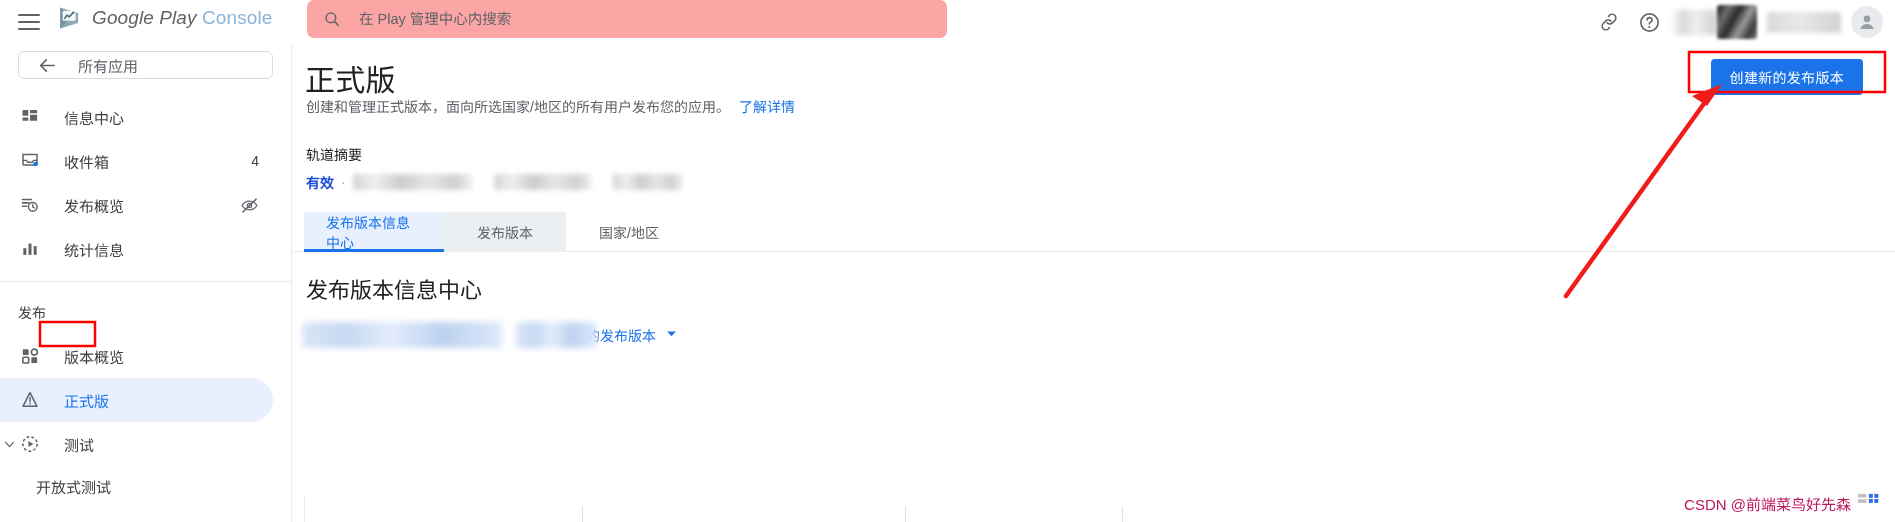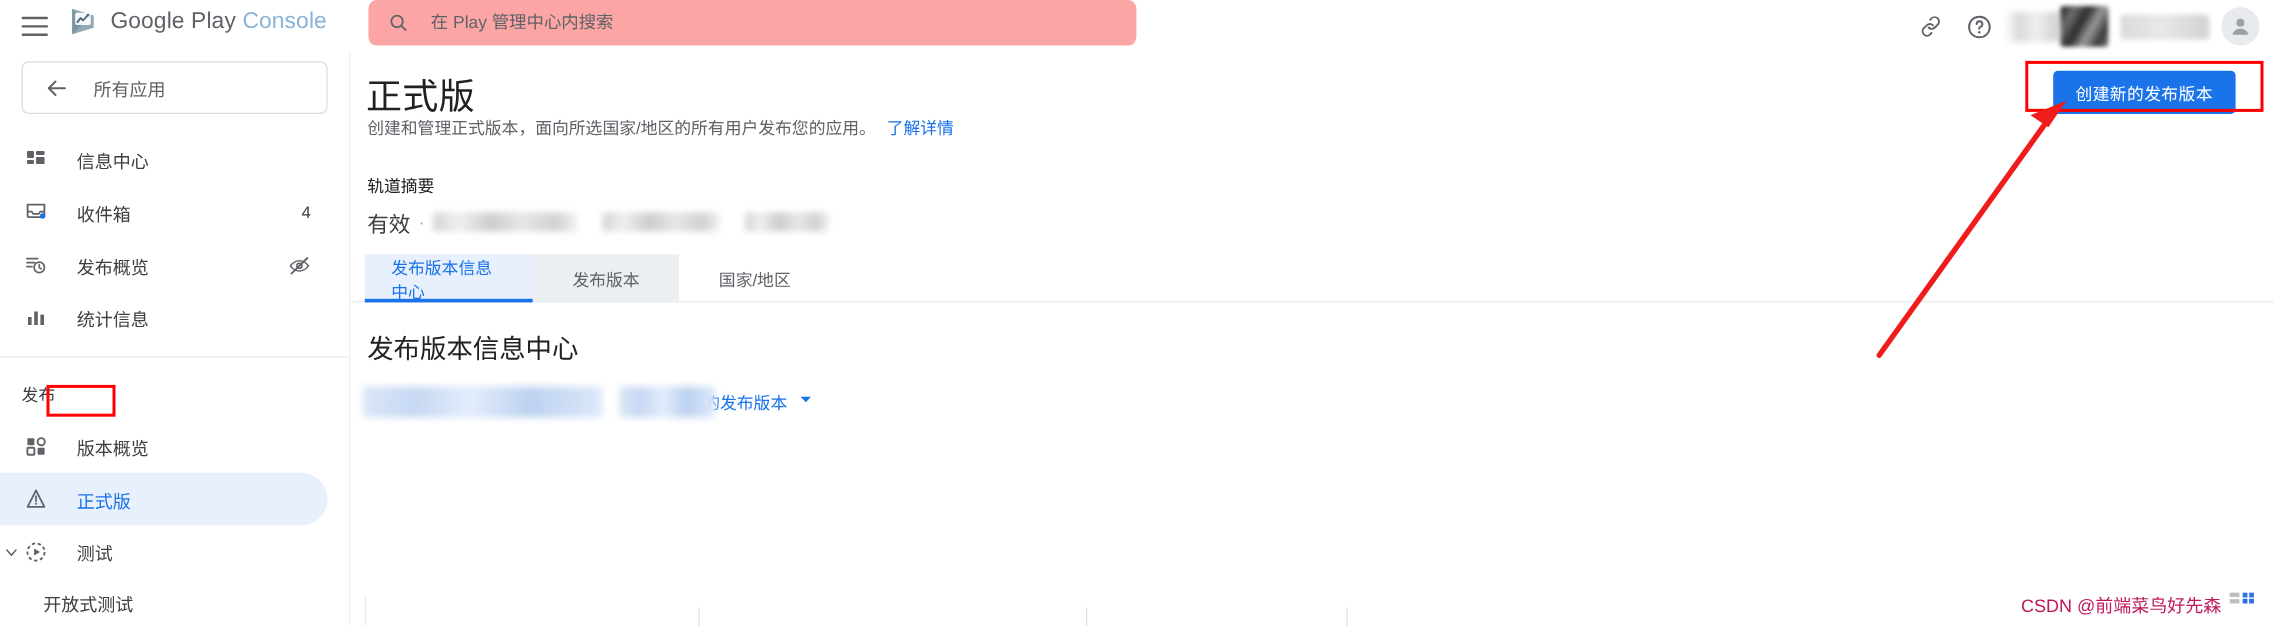--- a/index.html
+++ b/index.html
@@ -22,21 +22,21 @@
     width: 28px; height: 28px; display: flex; flex-direction: column;
     justify-content: center; gap: 5px; cursor: pointer;
   }
   .hamburger span { display: block; width: 22px; height: 2px; background: #5f6368; border-radius: 1px; }
   .brand {
     position: absolute; left: 57px; top: 5px;
     display: flex; align-items: center; gap: 9px;
   }
   .brand-logo { width: 26px; height: 26px; }
   .brand-text { font-size: 19px; letter-spacing: 0.1px; white-space: nowrap; }
-  .brand-text .g1 { color: #5f6368; font-weight: 400; }
+  .brand-text .g1 { color: #5f6368; font-weight: 400; font-style: italic; }
   .brand-text .g2 { color: #8ab4d8; font-weight: 400; }
 
   .searchbar {
     position: absolute; left: 307px; top: 0px;
     width: 640px; height: 38px;
     background: #fca5a5; border-radius: 7px;
     display: flex; align-items: center; padding: 0 16px; gap: 18px;
   }
   .search-icon { width: 18px; height: 18px; flex: 0 0 auto; }
   .search-input {
@@ -59,21 +59,21 @@
     background: #e8eaed; display: flex; align-items: center; justify-content: center;
     margin-left: 10px; cursor: pointer;
   }
 
   
   .sidebar {
     position: absolute; left: 0; top: 44px; width: 292px; height: 478px;
     background: #fff; border-right: 1px solid #e8eaed;
   }
   .allapps {
-    margin: 7px 18px 0 18px; height: 44px;
+    margin: 7px 18px 0 18px; height: 28px;
     border: 1px solid #dadce0; border-radius: 6px;
     display: flex; align-items: center; gap: 20px; padding-left: 18px;
     cursor: pointer;
   }
   .allapps-label { font-size: 15px; color: #5f6368; }
   .nav-gap { height: 16px; }
   .nav-item {
     height: 44px; display: flex; align-items: center;
     padding: 0 14px 0 18px; cursor: pointer; position: relative;
     border-top-right-radius: 22px; border-bottom-right-radius: 22px;
@@ -102,21 +102,21 @@
 
   .cta-btn {
     position: absolute; right: 32px; top: 15px;
     background: #1a73e8; color: #fff; border: none; border-radius: 4px;
     height: 36px; padding: 0 19px; font-family: inherit; font-size: 14px;
     font-weight: 500; cursor: pointer; letter-spacing: .3px;
   }
 
   .sec-label { position: absolute; left: 14px; top: 100px; font-size: 14px; font-weight: 500; color: #202124; }
   .track-row { position: absolute; left: 14px; top: 128px; display: flex; align-items: center; gap: 7px; }
-  .track-valid { font-size: 18px; color: #404040; }
+  .track-valid { font-size: 14px; color: #1d4ed8; font-weight: bold; }
   .dot-sep { color: #9aa0a6; font-size: 14px; }
   .blur-track {
     height: 16px; border-radius: 2px; filter: blur(2.6px);
     background: linear-gradient(90deg,#d4d4d4 0%,#efefef 18%,#cccccc 40%,#e6e6e6 62%,#d0d0d0 85%,#f2f2f2 100%);
   }
 
   .tabs { position: absolute; left: 0px; top: 168px; width: 1603px; height: 40px; border-bottom: 1px solid #e8eaed; }
   .tab {
     position: absolute; top: 0; height: 40px; display: flex; align-items: center; justify-content: center;
     font-size: 14px; color: #5f6368; cursor: pointer; padding: 0 22px;

